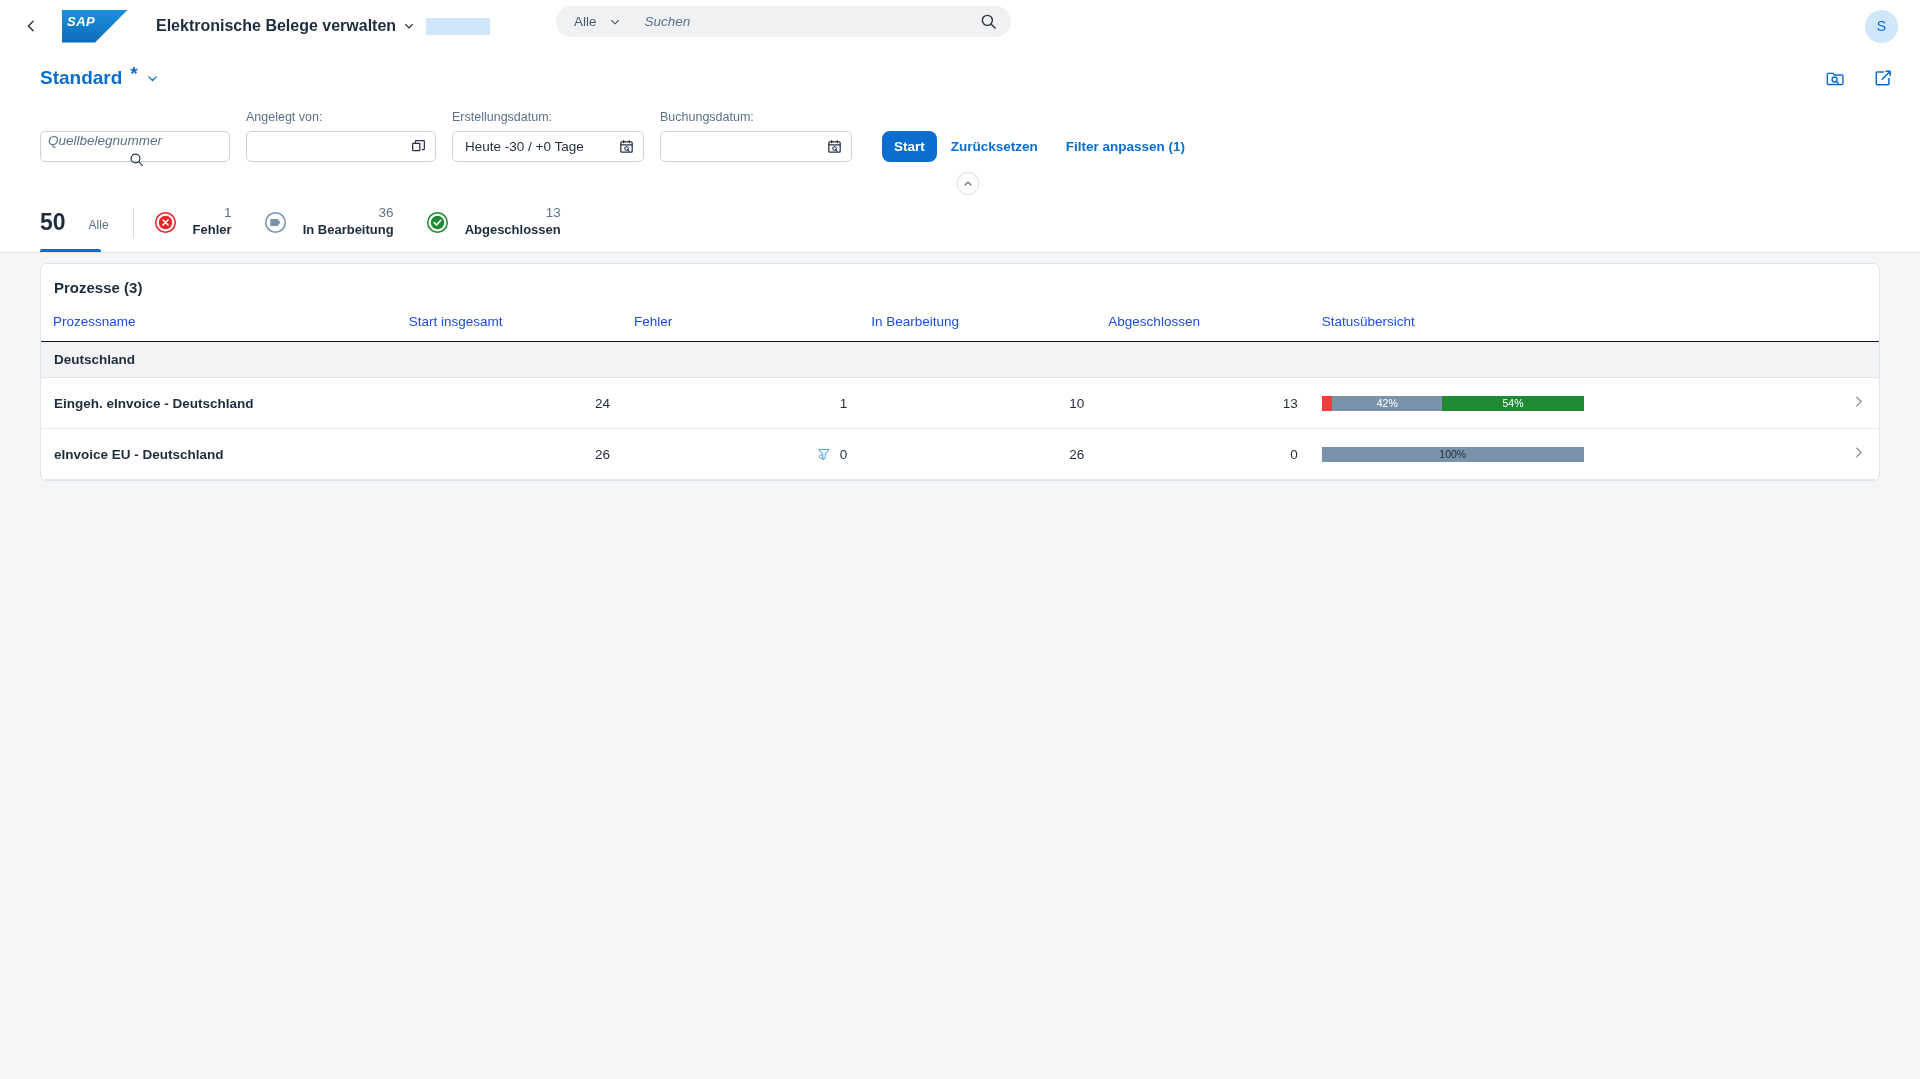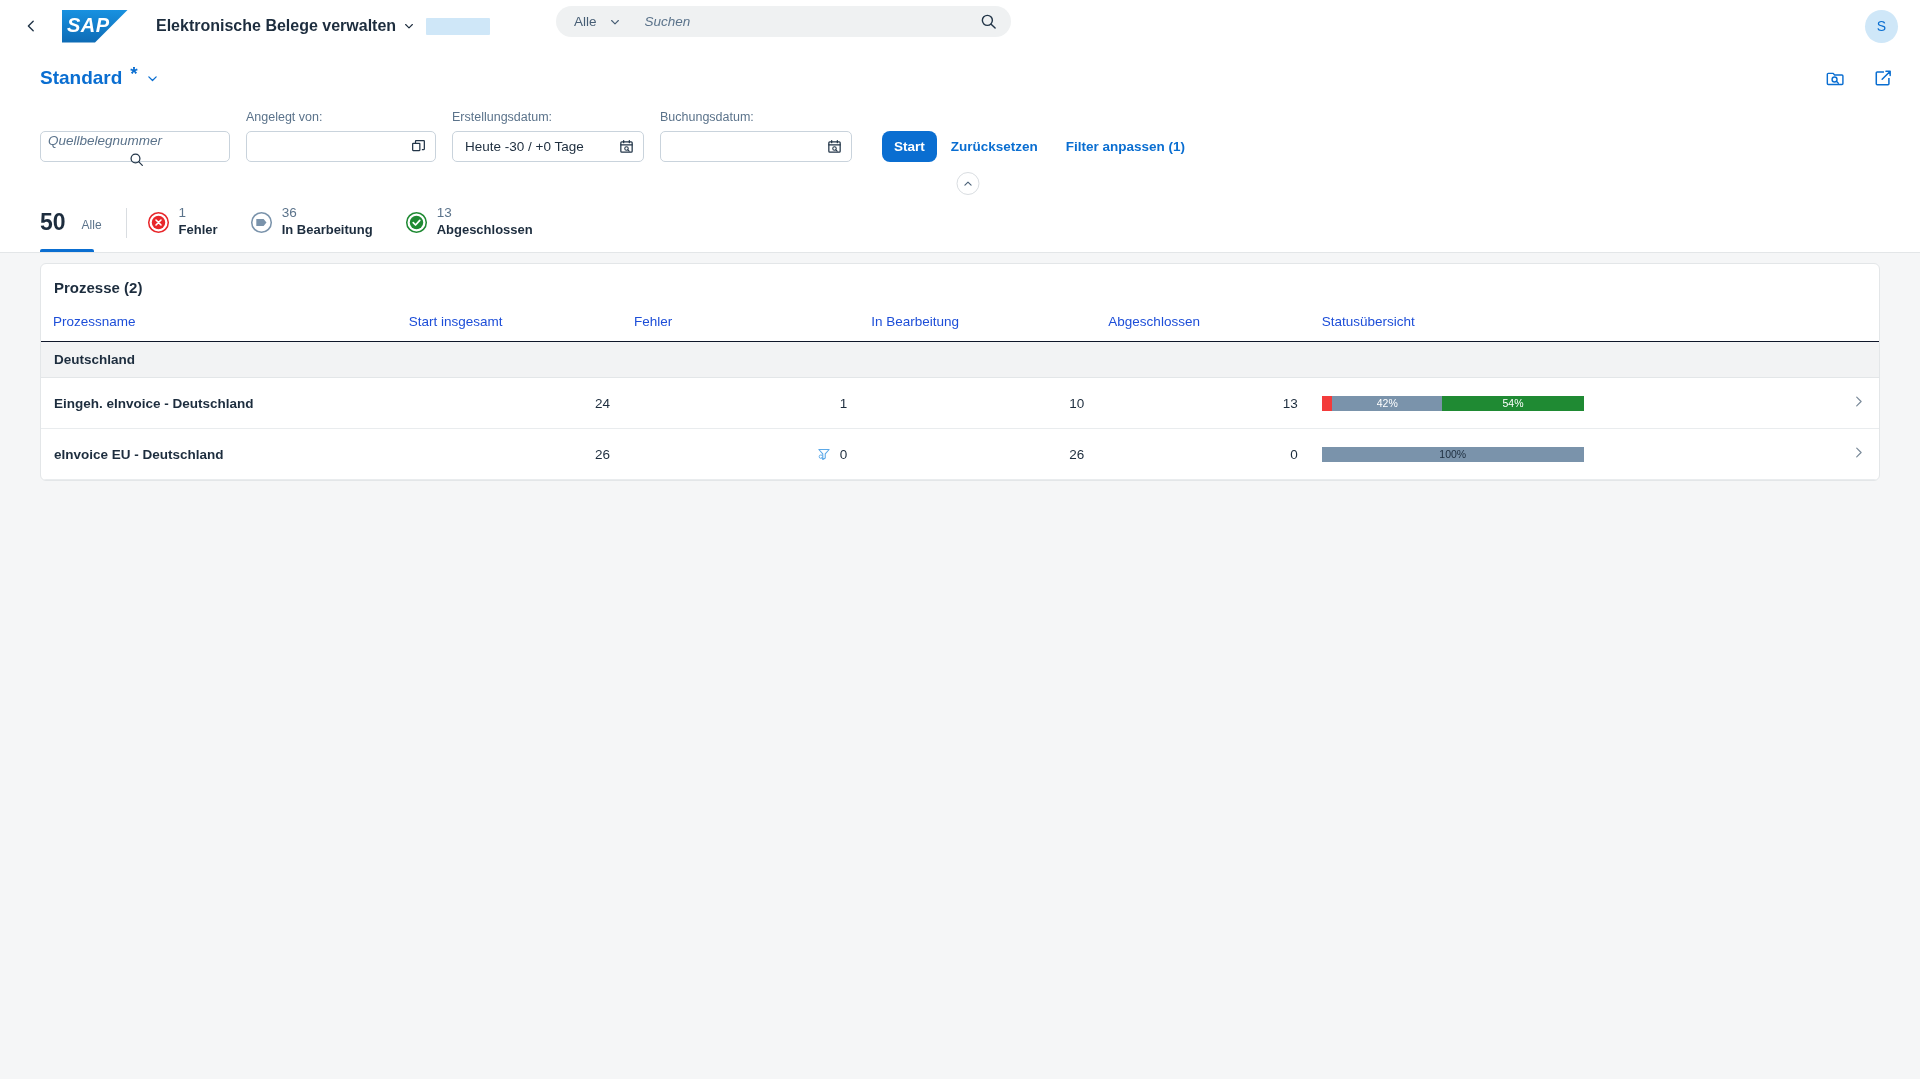--- a/index.html
+++ b/index.html
@@ -39,21 +39,21 @@
     cursor: pointer;
   }
   .sap-logo .shape {
     position: absolute; inset: 0;
     background: linear-gradient(180deg,#1891e0 0%,#0e6bb5 100%);
     clip-path: polygon(0 0, 100% 0, 50% 100%, 0 100%);
   }
   .sap-logo .txt {
     position: absolute;
     left: 5px; top: 4px;
-    font-size: 20px;
+    font-size: 13px;
     font-weight: bold;
     font-style: italic;
     letter-spacing: 0.5px;
     color: #ffffff;
     font-family: "Liberation Sans", sans-serif;
   }
 
   .shell-title-wrap {
     margin-left: 28px;
     display: flex;
@@ -286,21 +286,21 @@
     border-bottom: 1px solid #e3e6e8;
   }
   .tab {
     display: flex;
     align-items: center;
     height: 52px;
     cursor: pointer;
     position: relative;
     padding-right: 4px;
   }
-  .tab .tab-inner { display: flex; align-items: center; gap: 9px; padding-bottom: 8px;}
+  .tab .tab-inner { display: flex; align-items: center; gap: 16px; padding-bottom: 8px; text-align: right;}
   .tab-count-big {
     font-size: 23px;
     font-weight: bold;
     color: #1d2d3e;
     line-height: 1;
   }
   .tab-label-inline {
     font-size: 12px;
     color: #5b738b;
     margin-left: 7px;
@@ -641,21 +641,21 @@
       <span class="tab-texts">
         <span class="tab-num">13</span>
         <span class="tab-name">Abgeschlossen</span>
       </span>
     </div>
   </div>
 </div>
 
 <div class="page-body">
   <div class="card">
-    <div class="card-title">Prozesse (2)</div>
+    <div class="card-title">Prozesse (3)</div>
 
     <table class="proc">
       <thead>
         <tr>
           <th class="c-name">Prozessname</th>
           <th class="c-total num">Start insgesamt</th>
           <th class="c-err num">Fehler</th>
           <th class="c-prog num">In Bearbeitung</th>
           <th class="c-done num">Abgeschlossen</th>
           <th class="c-status">Statusübersicht</th>

